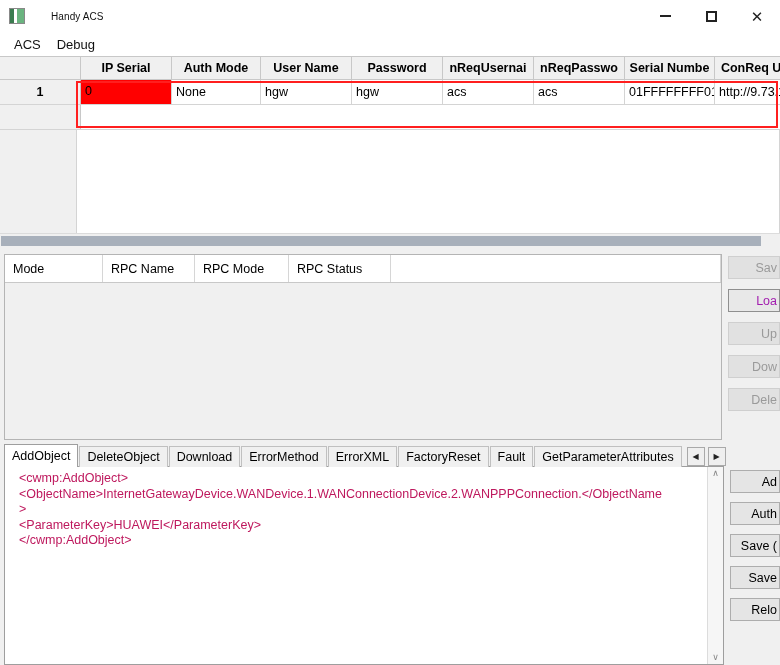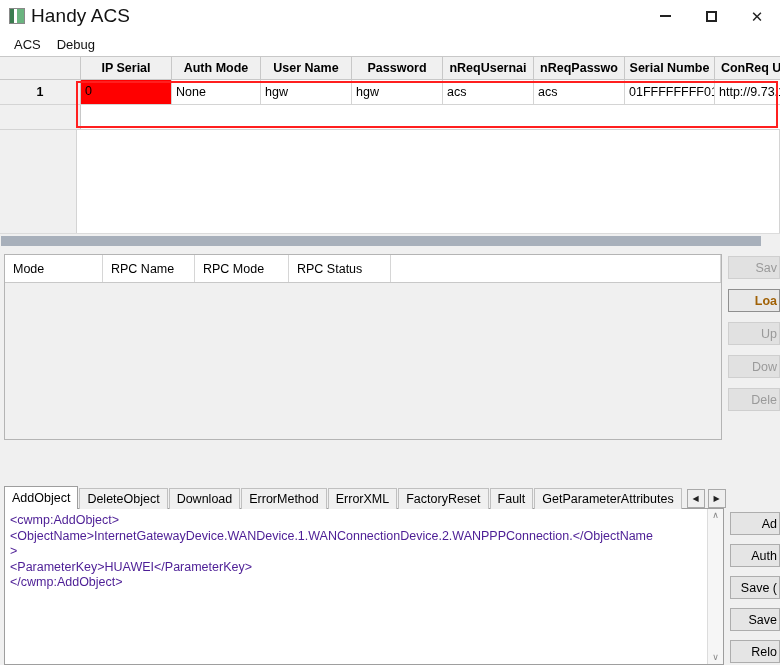--- a/index.html
+++ b/index.html
@@ -34,22 +34,22 @@
     position: relative;
   }
   .title-icon {
     width: 16px; height: 16px;
     margin-left: 9px;
     background: linear-gradient(90deg, #3a7c4f 0 32%, #ffffff 32% 52%, #6ab47f 52% 100%);
     border: 1px solid #888;
     box-sizing: border-box;
   }
   .title-text {
-    margin-left: 6px;
-    font-size: 19px;
+    margin-left: 26px;
+    font-size: 10px;
     color: #111;
     letter-spacing: .1px;
   }
   .win-buttons {
     margin-left: auto;
     display: flex;
     align-items: center;
     height: 32px;
   }
   .win-btn {
@@ -252,32 +252,31 @@
     align-items: center;
     justify-content: flex-end;
     padding-right: 2px;
     box-sizing: border-box;
     white-space: nowrap;
     overflow: hidden;
   }
   .side-btn.enabled {
     background: #e8e8e8;
     border: 1px solid #8f8f8f;
-    color: #a16207;
-    font-weight: bold;
+    color: #a21caf;
+    font-weight: normal;
   }
 
   
   .lowrow {
     flex: 1 1 auto;
     display: flex;
     padding-left: 4px;
     box-sizing: border-box;
     min-height: 0;
-    margin-top: 42px;
   }
   .tabs-area {
     width: 720px;
     display: flex;
     flex-direction: column;
     min-height: 0;
   }
   .tabstrip {
     height: 23px;
     display: flex;
@@ -326,28 +325,28 @@
     flex: 1 1 auto;
     background: #ffffff;
     border: 1px solid #9e9e9e;
     box-sizing: border-box;
     display: flex;
     min-height: 0;
     margin-top: -1px;
   }
   .xmltext {
     flex: 1 1 auto;
-    padding: 4px 5px;
+    padding: 4px 14px;
     font-family: "Liberation Sans", sans-serif;
     font-size: 12.5px;
     line-height: 15.5px;
     white-space: pre-wrap;
     word-break: break-all;
     overflow: hidden;
-    color: #4c1d95;
+    color: #be185d;
   }
   .vscroll {
     width: 16px;
     background: #f6f6f6;
     border-left: 1px solid #dcdcdc;
     display: flex;
     flex-direction: column;
     justify-content: space-between;
     align-items: center;
     padding: 2px 0;

